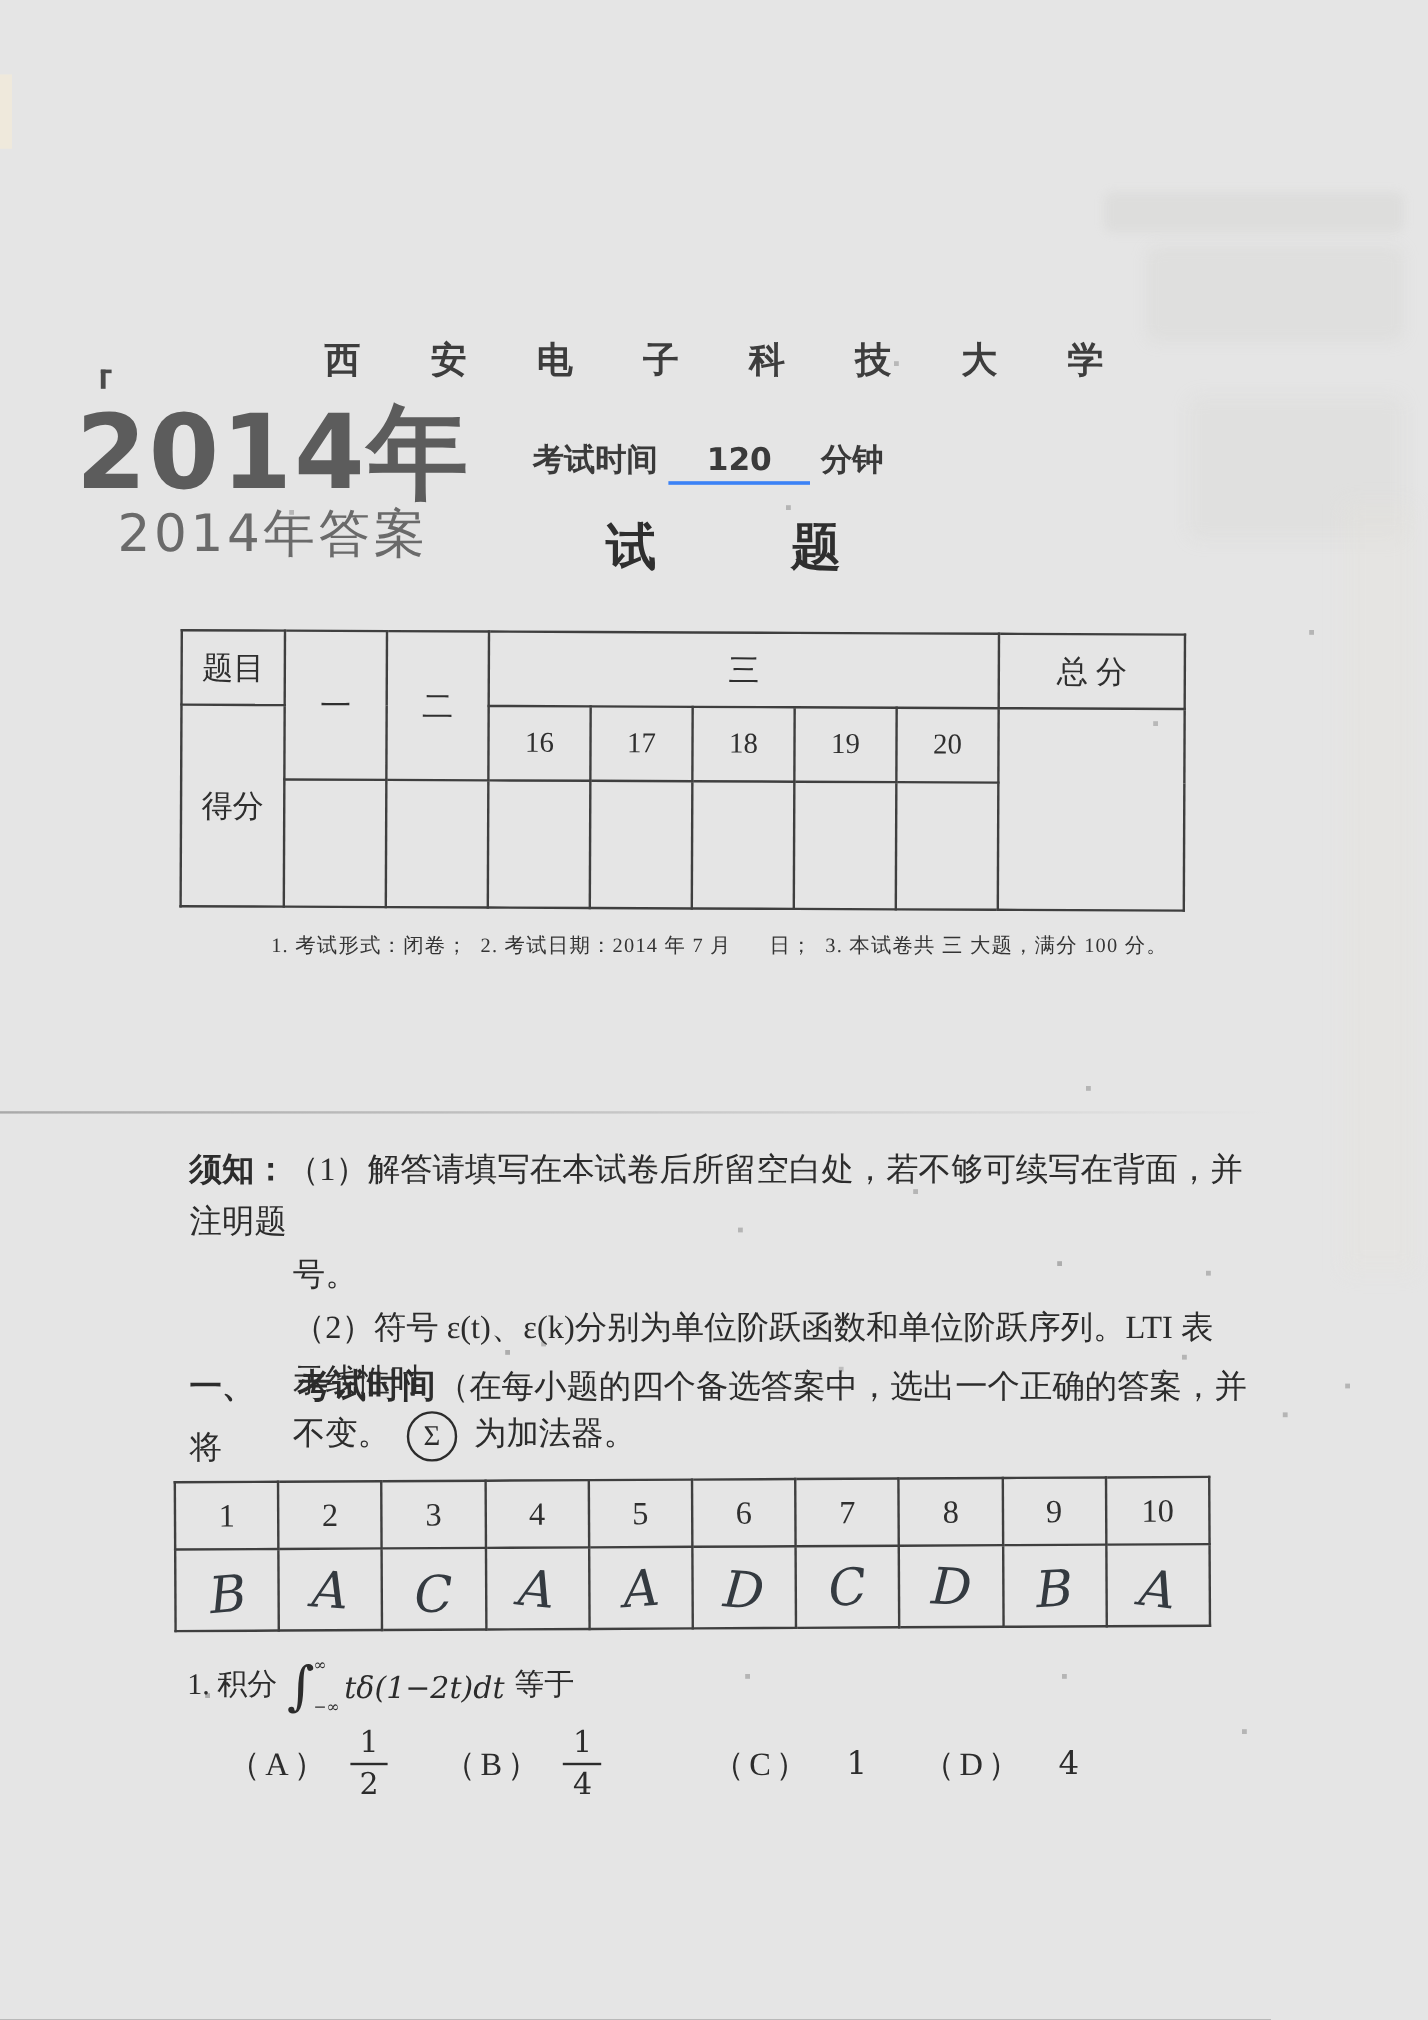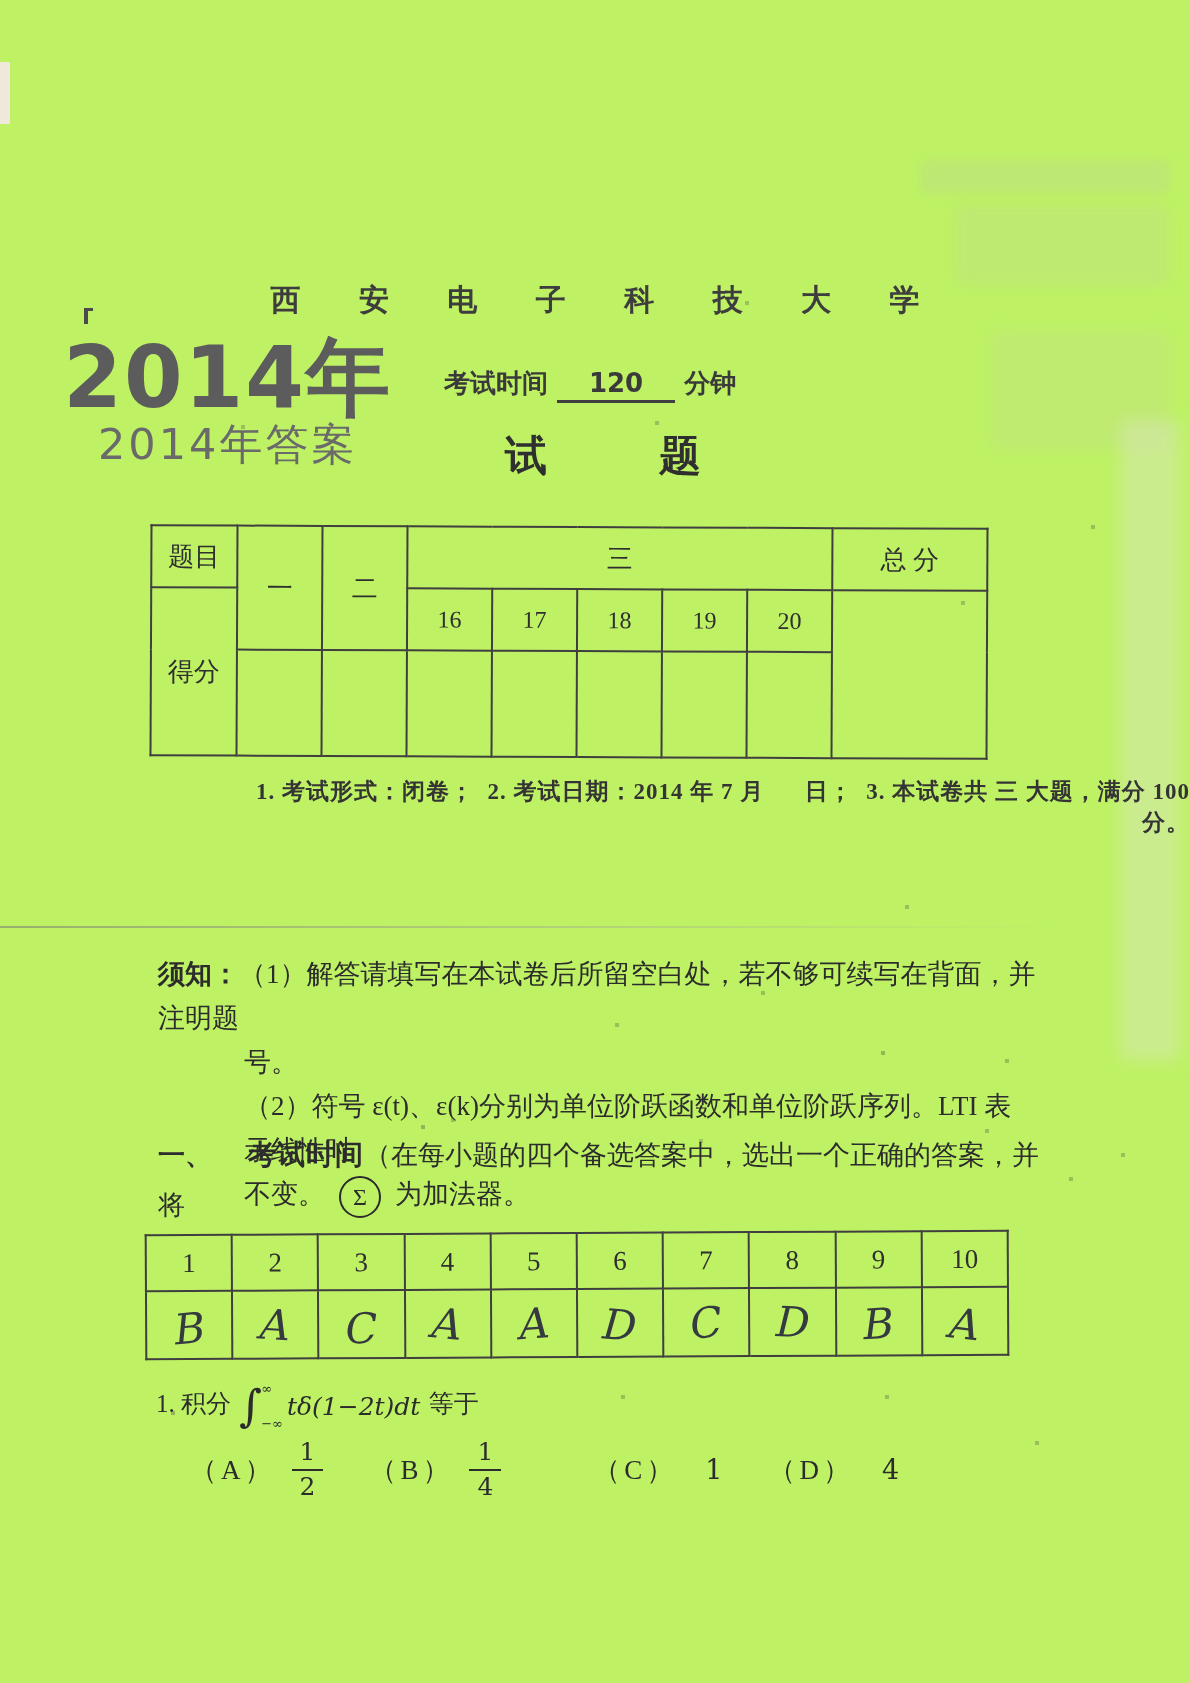--- a/index.html
+++ b/index.html
@@ -1,18 +1,18 @@
 <!DOCTYPE html>
 <html><head>
 <meta charset="utf-8">
 <style>
   html,body { margin:0; padding:0; background:#9a9a9a; }
   .page {
     position:relative; width:1190px; height:1683px; margin:0 auto;
-    background:#bef264; overflow:hidden;
+    background:#e5e5e5; overflow:hidden;
     font-family:"Liberation Serif","DejaVu Serif",serif;
     color:#2e2e2e;
   }
   .abs { position:absolute; }
 
   
   .university {
     top:280px; left:0; width:100%; text-align:center;
     font-family:"DejaVu Sans","Liberation Sans",sans-serif;
     font-size:30px; font-weight:600; letter-spacing:24px; color:#3d3d3d;
@@ -24,21 +24,21 @@
     font-size:86px; font-weight:800; color:#5c5c5c; letter-spacing:2px;
     transform:scaleX(.98);
   }
   .exam-time {
     top:366px; left:444px;
     font-family:"DejaVu Sans","Liberation Sans",sans-serif;
     font-size:26px; font-weight:700; color:#3a3a3a;
   }
   .exam-time .blank {
     display:inline-block; min-width:110px; text-align:center;
-    border-bottom:3px solid #404040; padding:0 4px 2px;
+    border-bottom:3px solid #3b82f6; padding:0 4px 2px;
     font-weight:600;
   }
   .answer-label {
     top:416px; left:98px;
     font-family:"DejaVu Sans","Liberation Sans",sans-serif;
     font-size:43px; font-weight:500; color:#6a6a6a; letter-spacing:3px;
   }
   .paper-title {
     top:428px; left:505px; font-size:42px; font-weight:700; color:#2f2f2f;
   }
@@ -50,21 +50,21 @@
     top:526px; left:150px; transform:rotate(.25deg);
   }
   .score-table table { width:836px; height:230px; table-layout:fixed; }
   .score-table td {
     border:2px solid #3f3f3f; text-align:center; vertical-align:middle;
     font-size:26px; color:#2f2f2f; padding:0;
   }
   .score-table .sub-num { font-size:24px; }
 
   .footnote {
-    top:776px; left:226px; font-size:23px; font-weight:700; color:#343434;
+    top:776px; left:226px; font-size:17px; font-weight:400; color:#343434;
     white-space:pre-wrap; letter-spacing:1px;text-align:right;
   }
 
   
   .student-row { top:874px; left:156px; font-size:28px; font-weight:600; color:#333; }
   .student-row .fld { margin-right:0; }
   .student-row .blank {
     display:inline-block; border-bottom:3px solid #4a4a4a; height:30px;
     vertical-align:bottom; margin:0 8px 0 4px;
   }

